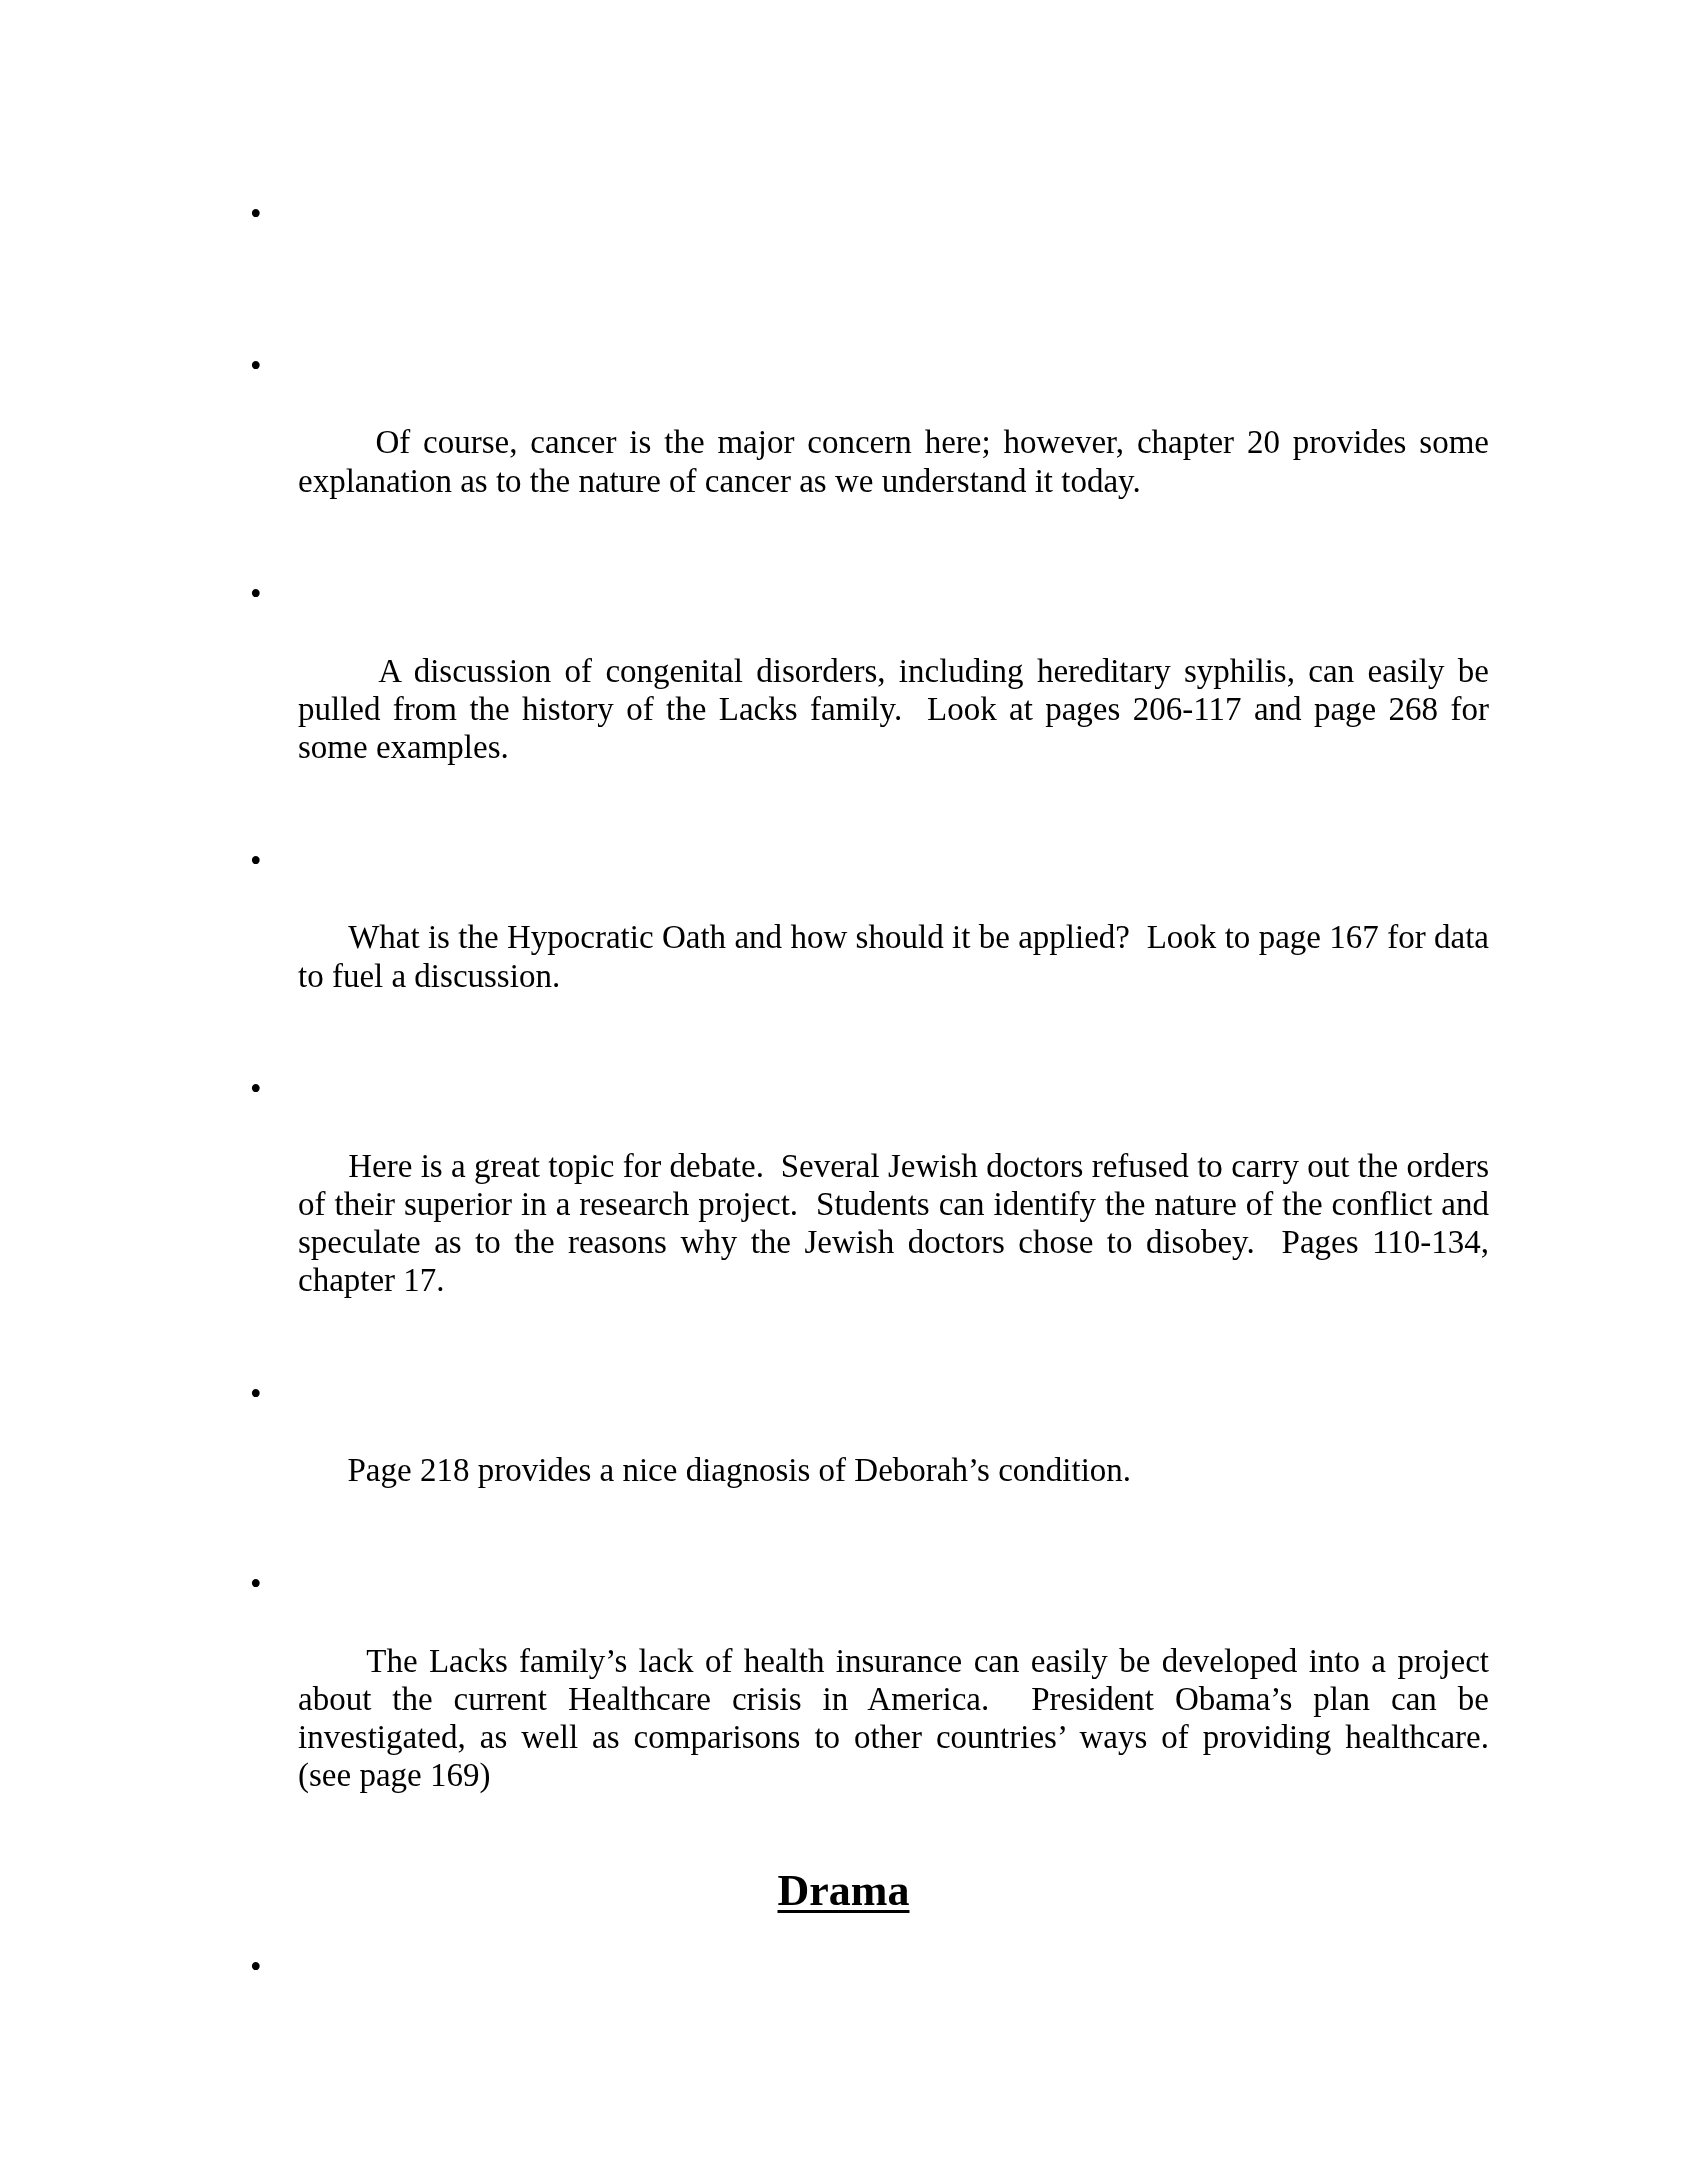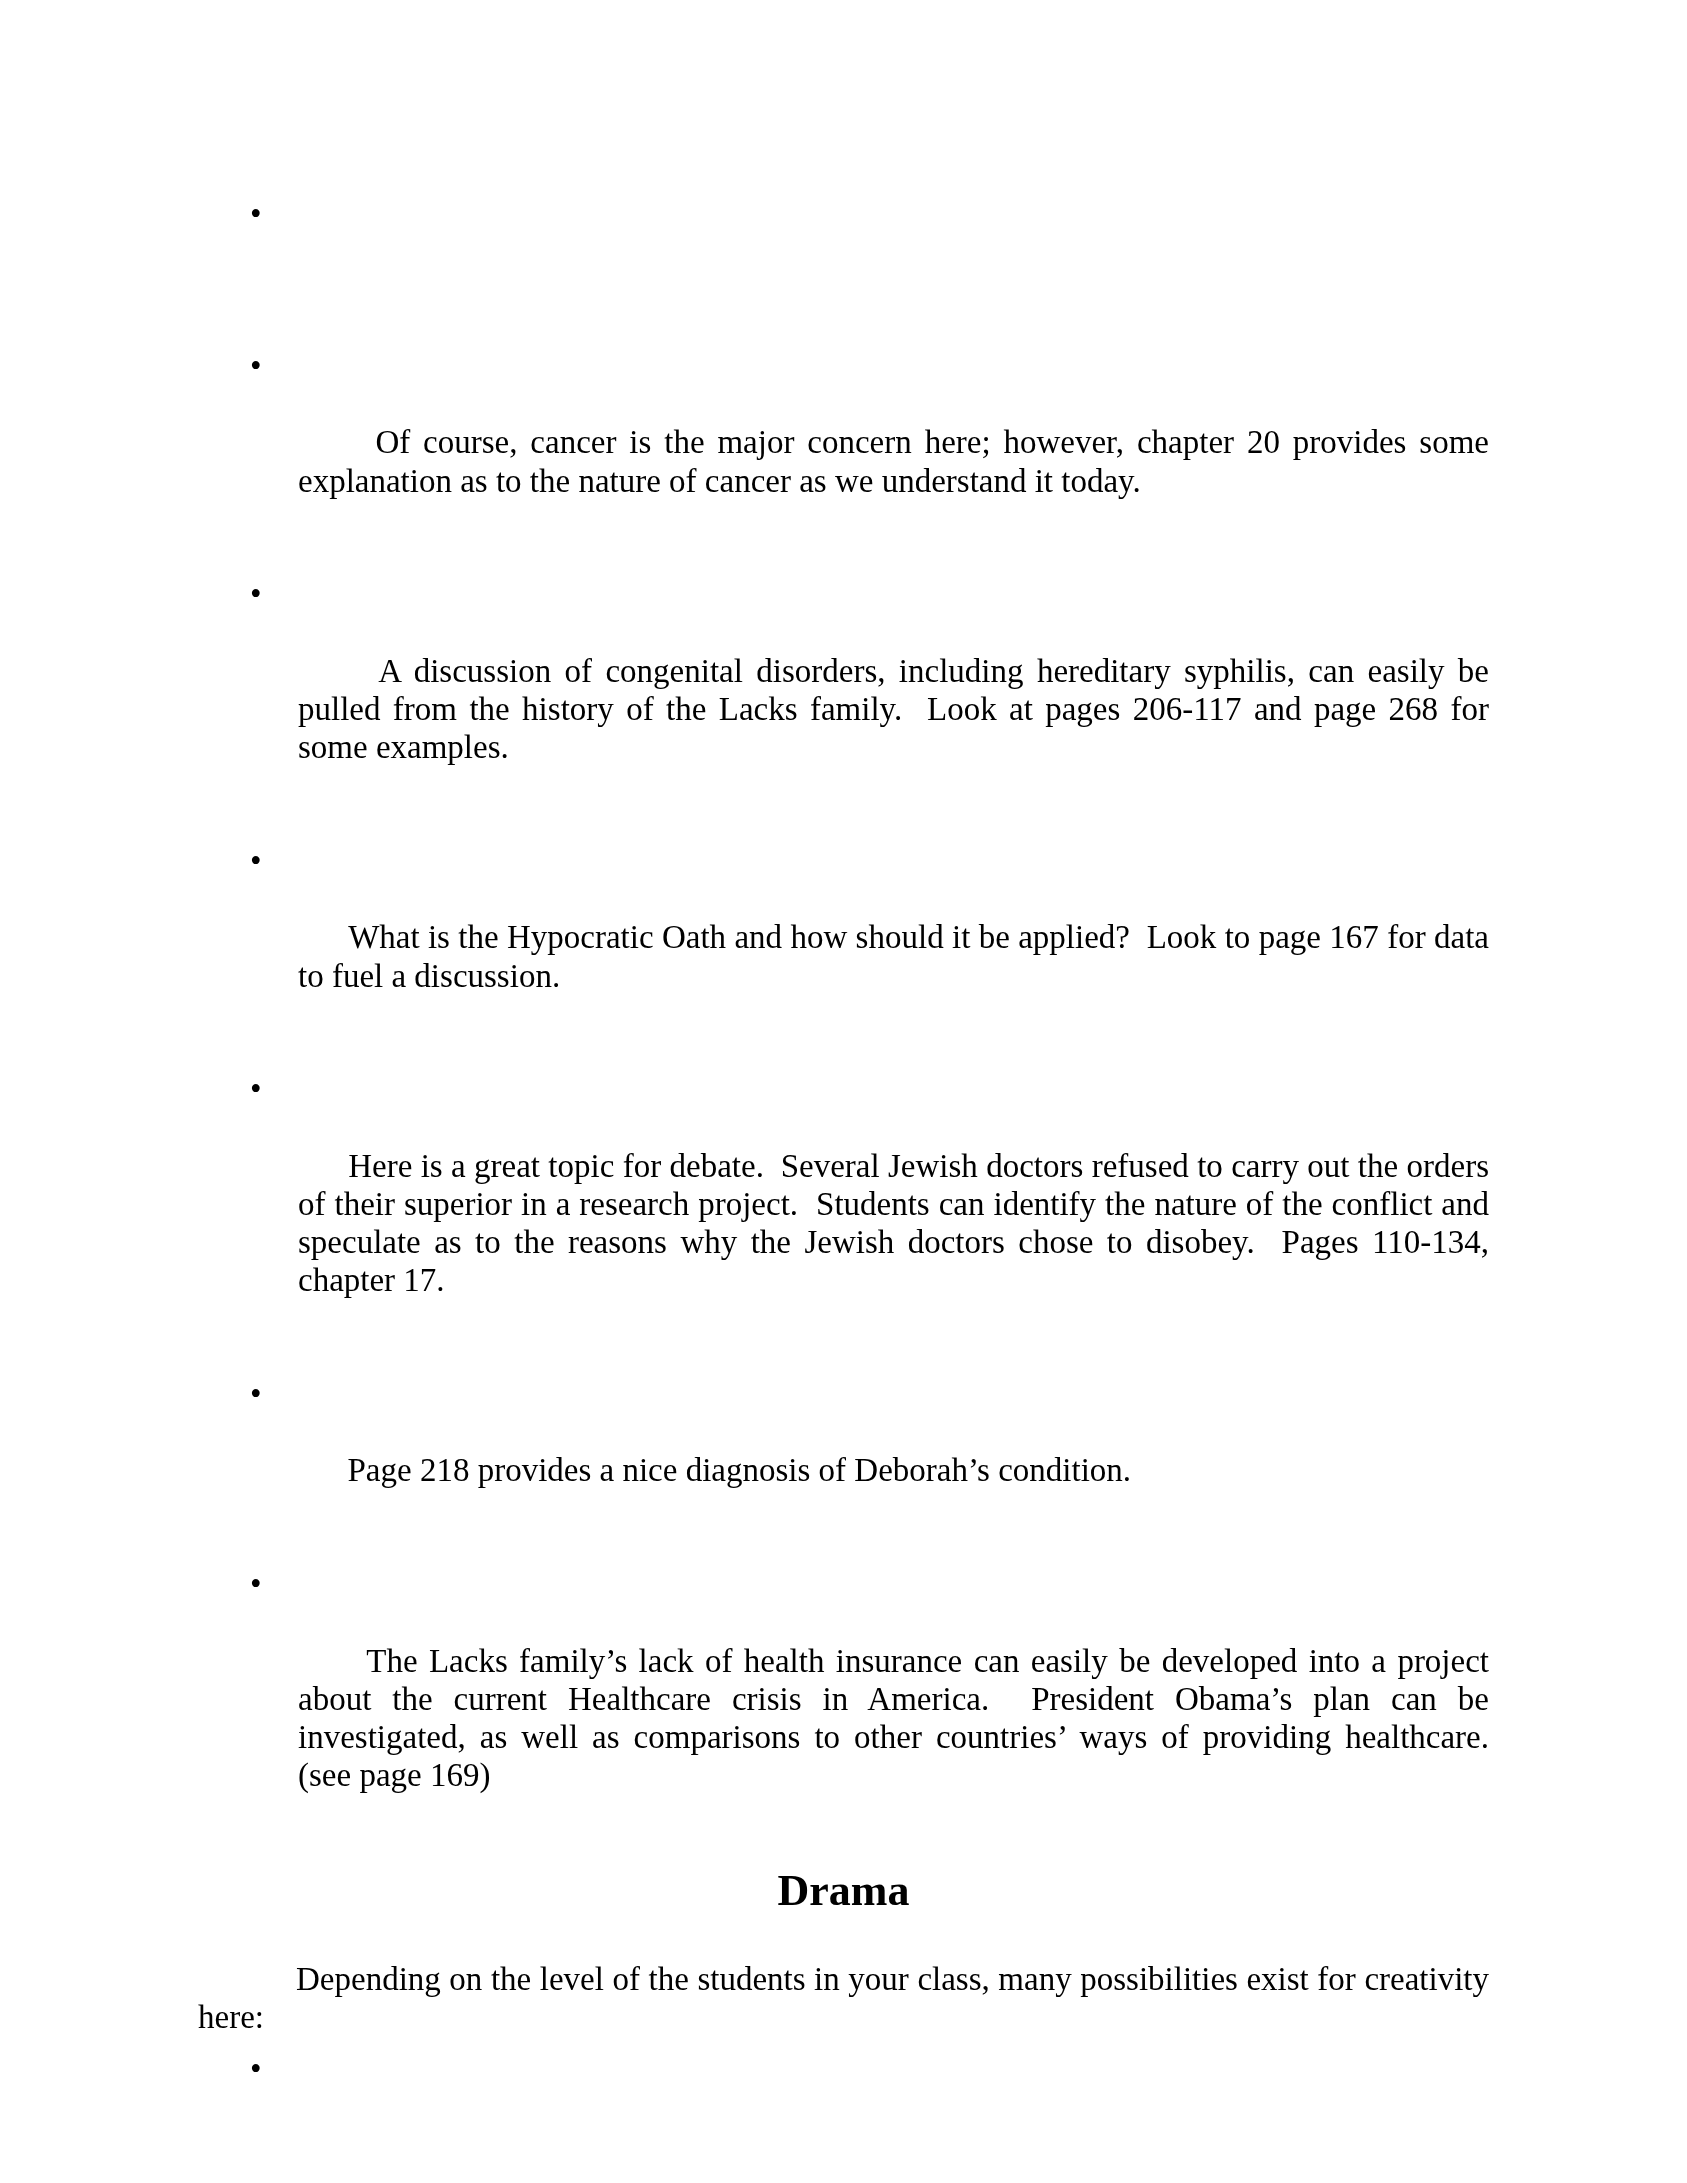--- a/index.html
+++ b/index.html
@@ -27,23 +27,24 @@
     position: absolute;
     left: 0;
     top: 0;
     white-space: normal;
   }
   .toplist .bullet + .bullet { margin-top: 37px; }
   .heading {
     font-size: 44px;
     font-weight: bold;
     text-align: center;
+    text-decoration: underline;
     text-decoration-thickness: 2.6px;
     text-underline-offset: 5.3px;
-    margin: 32px 0 44px 0;
+    margin: 32px 0 32px 0;
   }
   .para {
     margin: 0 0 13.2px 0;
     text-indent: 98px;
     text-align: justify;
     white-space: pre-wrap;
   }
 </style>
 </head>
 <body>
@@ -75,21 +76,20 @@
       <span>Page 218 provides a nice diagnosis of Deborah’s condition.</span>
     </li>
     <li class="bullet">
       <span class="marker">•</span>
       <span>The Lacks family’s lack of health insurance can easily be developed into a project about the current Healthcare crisis in America.  President Obama’s plan can be investigated, as well as comparisons to other countries’ ways of providing healthcare.  (see page 169)</span>
     </li>
   </ul>
 
   <h1 class="heading">Drama</h1>
 
-  <p class="para">Depending on the level of the students in your class, many possibilities exist for creativity here:</p>
 
   <ul class="dramalist">
     <li class="bullet">
       <span class="marker">•</span>
       
     </li>
 
   </ul>
 
 </div>

